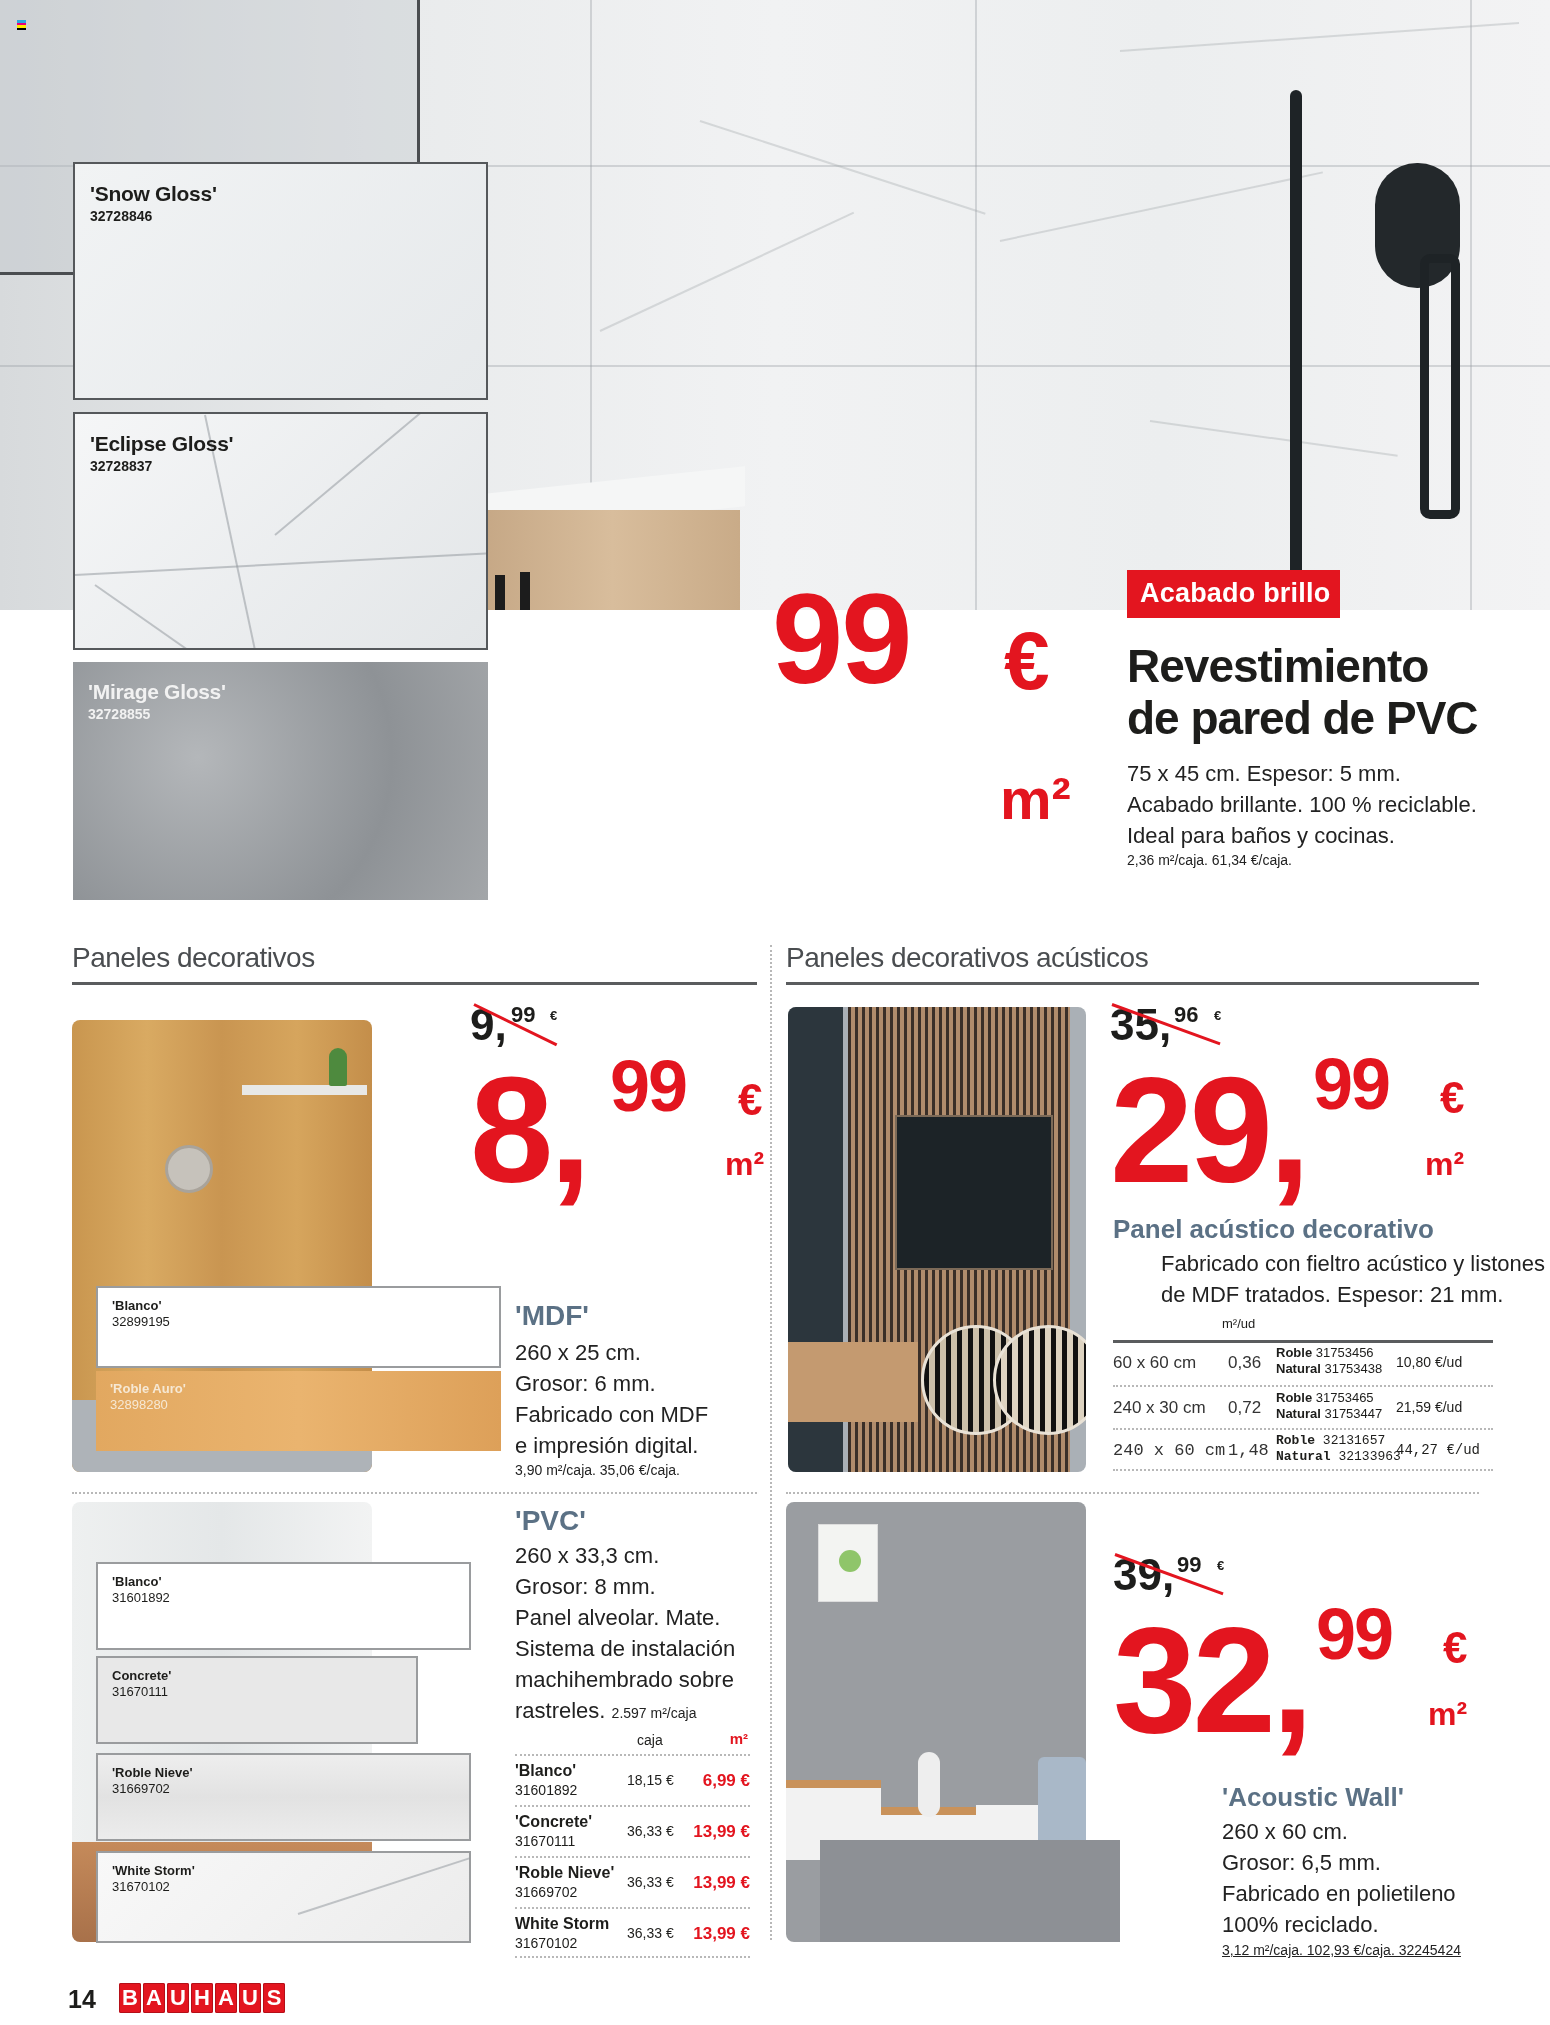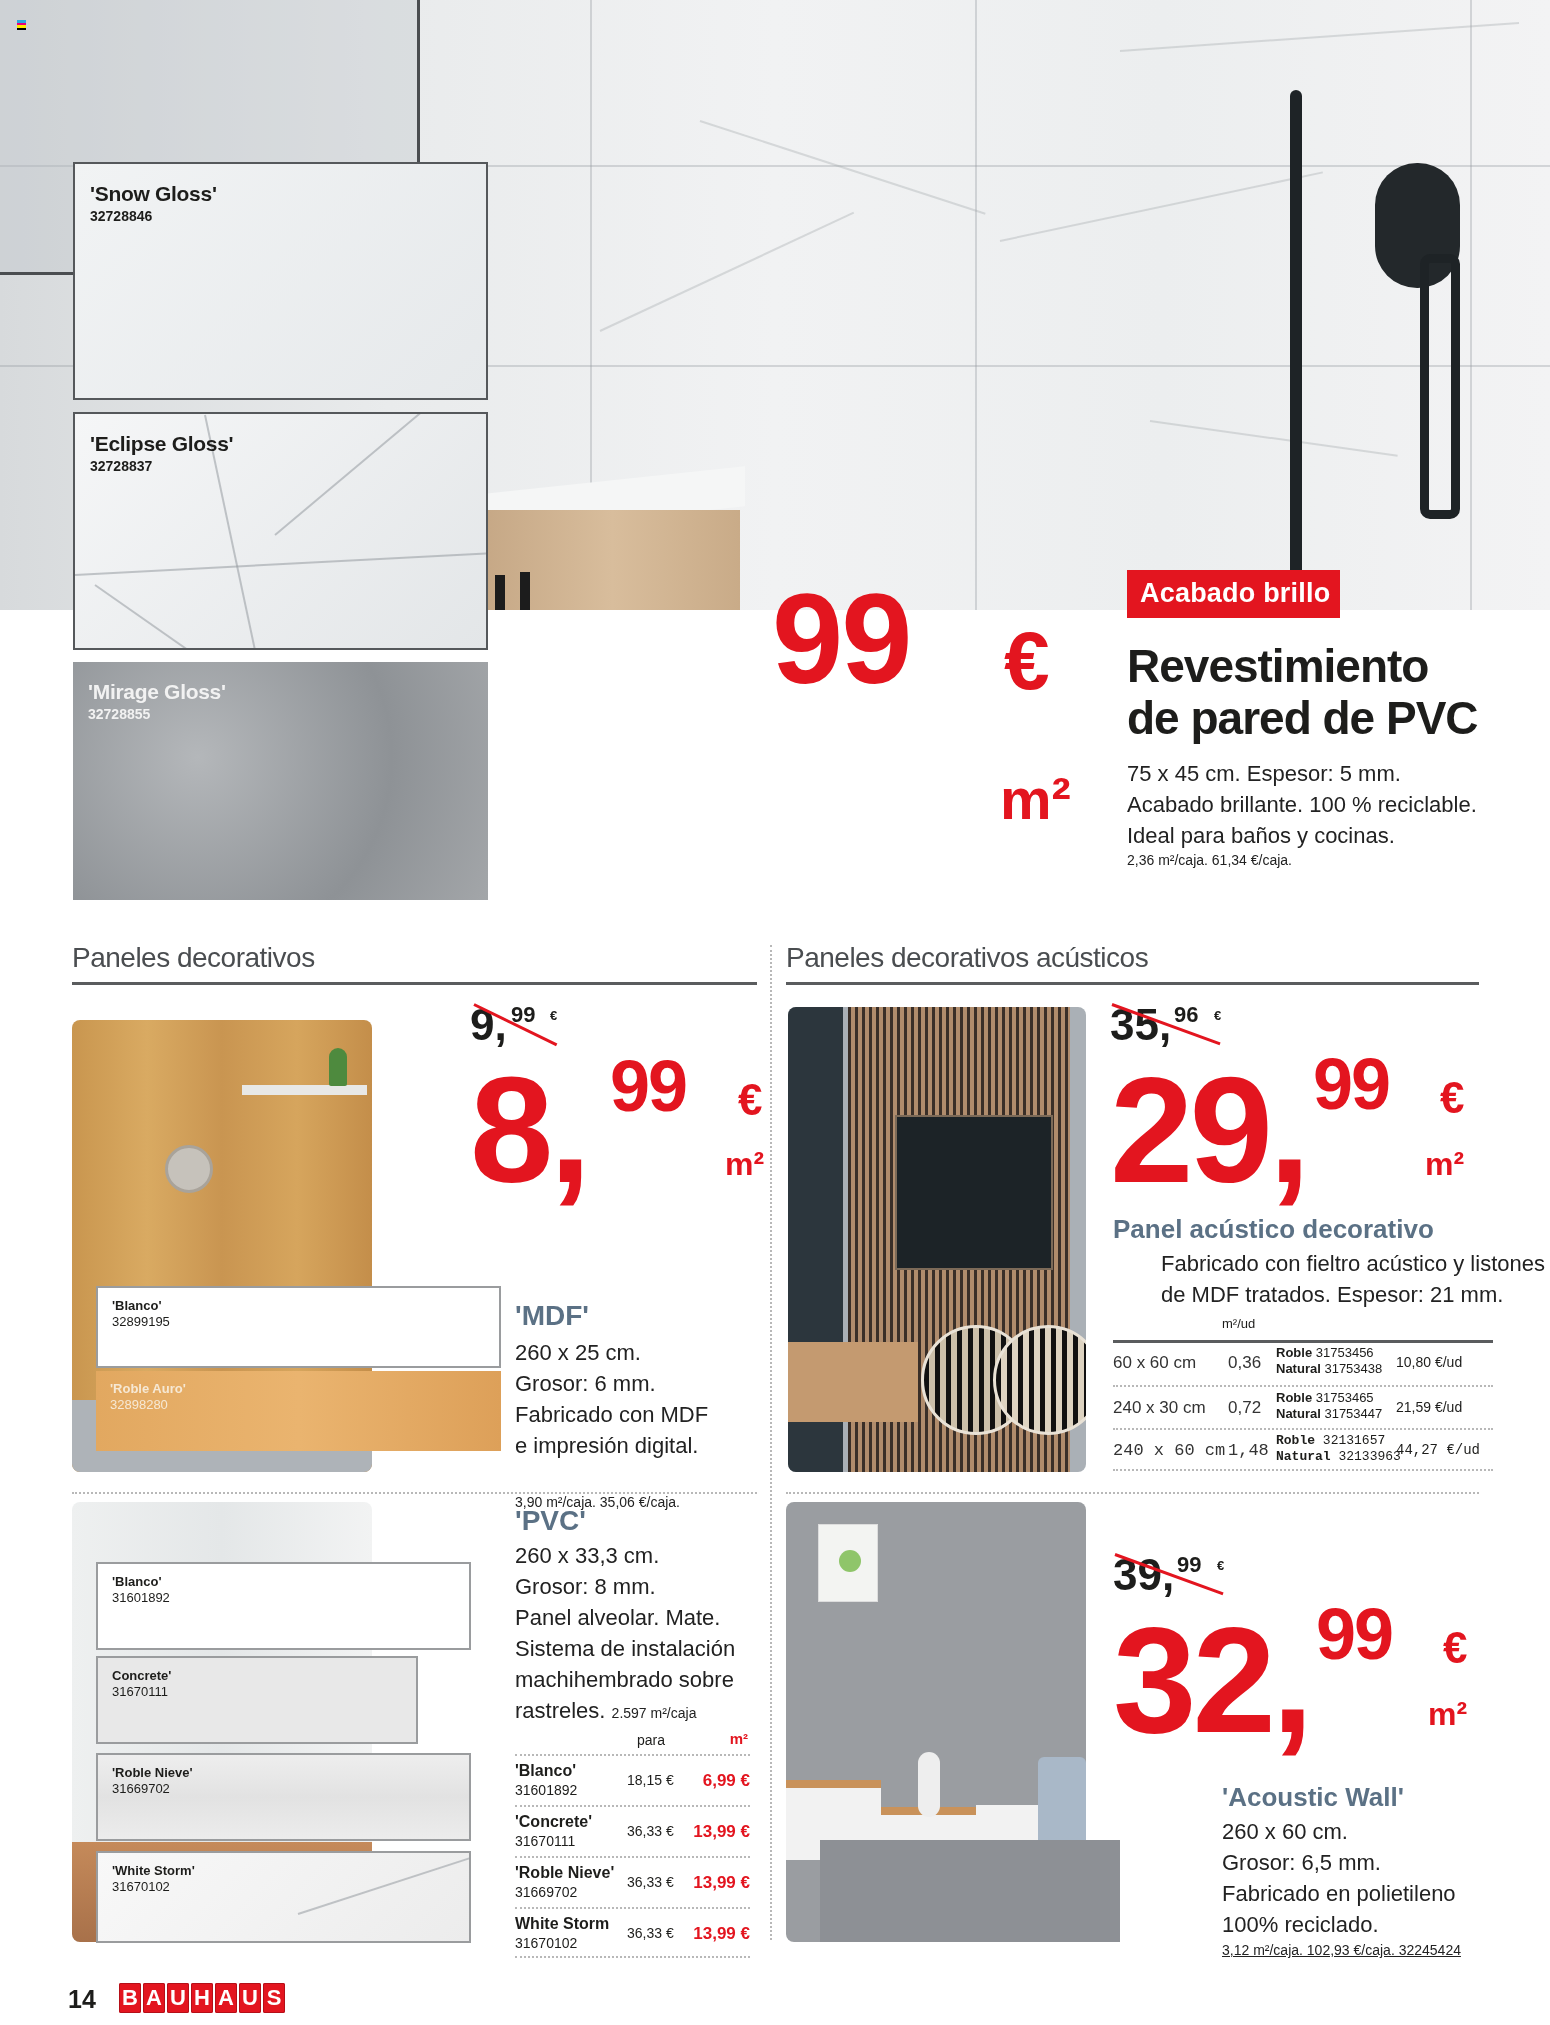--- a/index.html
+++ b/index.html
@@ -179,21 +179,21 @@
   <div class="abs red unit" style="left:255px;top:148px;font-size:32px;">m²</div>
 </div>
 
 <div class="abs product-name" style="left:515px;top:1300px;">'MDF'</div>
 <div class="abs pdesc" style="left:515px;top:1337px;">
   <div>260 x 25 cm.</div>
   <div>Grosor: 6 mm.</div>
   <div>Fabricado con MDF</div>
   <div>e impresión digital.</div>
 </div>
-<div class="abs psmall" style="left:515px;top:1462px;margin-top:32px;">3,90 m²/caja. 35,06 €/caja.</div>
+<div class="abs psmall" style="left:515px;top:1462px;">3,90 m²/caja. 35,06 €/caja.</div>
 
 <div class="abs dotted-h" style="left:72px;top:1492px;width:685px;"></div>
 
 <div class="photo" style="left:72px;top:1502px;width:300px;height:440px;background:linear-gradient(90deg,#eef0f0,#e4e7e8,#f2f3f3);">
   <div class="abs" style="left:0;top:340px;width:300px;height:100px;background:linear-gradient(180deg,#c58a5a,#a8714a);"></div>
 </div>
 <div class="mini-sw" style="left:96px;top:1562px;width:375px;height:88px;background:#ffffff;">
   <div class="name">'Blanco'</div>
   <div class="code">31601892</div>
 </div>
@@ -216,21 +216,21 @@
   <div>260 x 33,3 cm.</div>
   <div>Grosor: 8 mm.</div>
   <div>Panel alveolar. Mate.</div>
   <div>Sistema de instalación</div>
   <div>machihembrado sobre</div>
   <div><span>rastreles.</span> <span style="font-size:14px;">2.597 m²/caja</span></div>
 </div>
 
 <div class="abs pvc-table">
   <div class="hdr">
-    <span class="abs" style="left:122px;top:0;">para</span>
+    <span class="abs" style="left:122px;top:0;">caja</span>
     <span class="abs red" style="right:2px;top:-2px;font-weight:bold;font-size:15px;">m²</span>
   </div>
   <div class="pvc-row">
     <span class="nm">'Blanco'</span>
     <span class="cd">31601892</span>
     <span class="cj">18,15 €</span>
     <span class="m2">6,99 €</span>
   </div>
   <div class="pvc-row">
     <span class="nm">'Concrete'</span>

